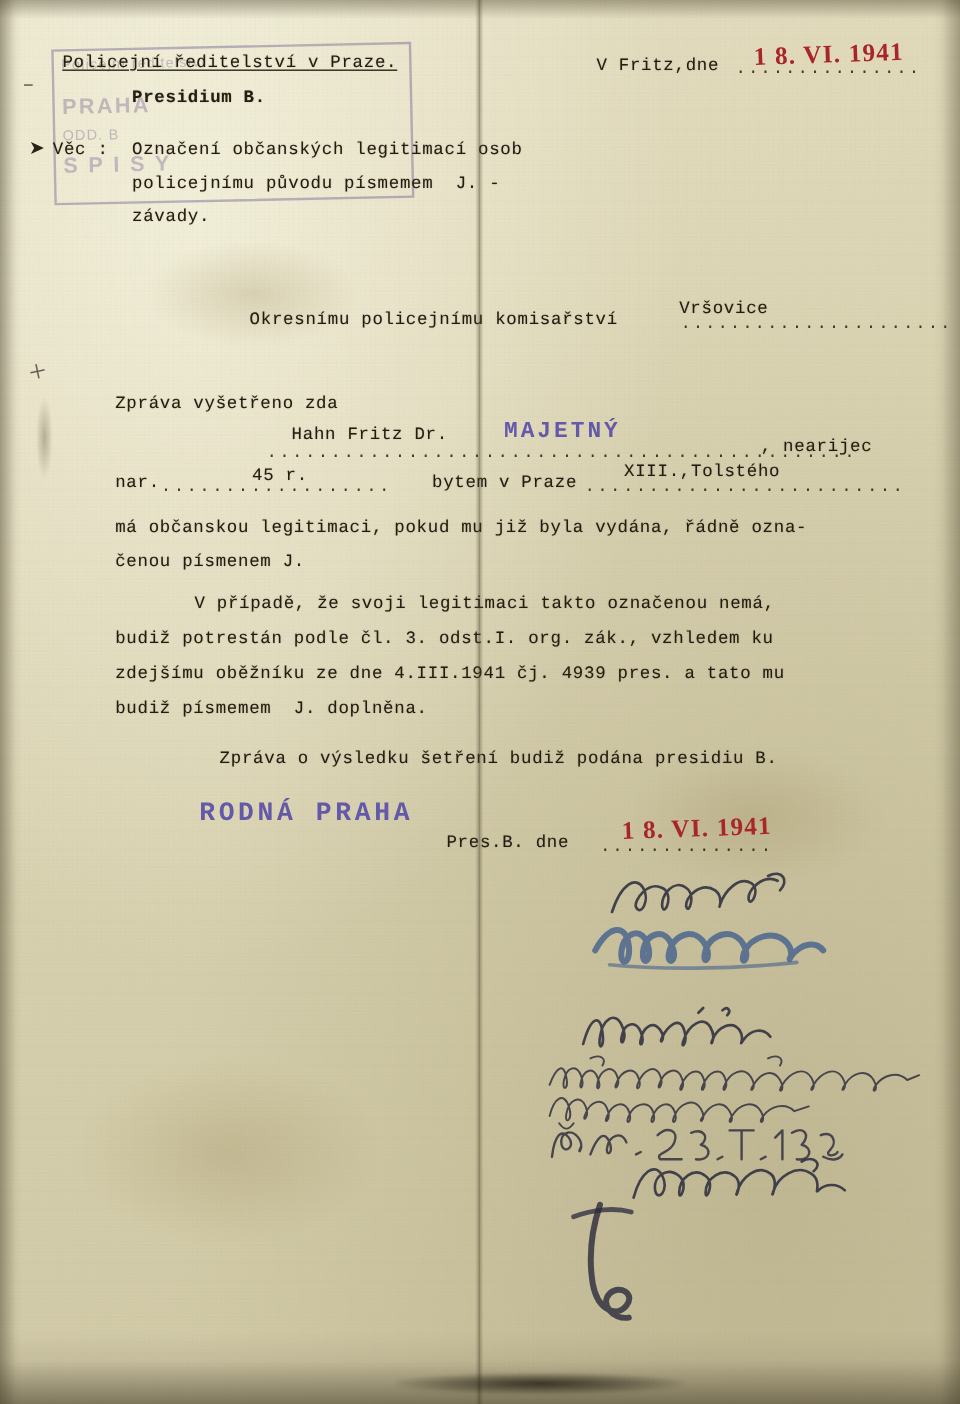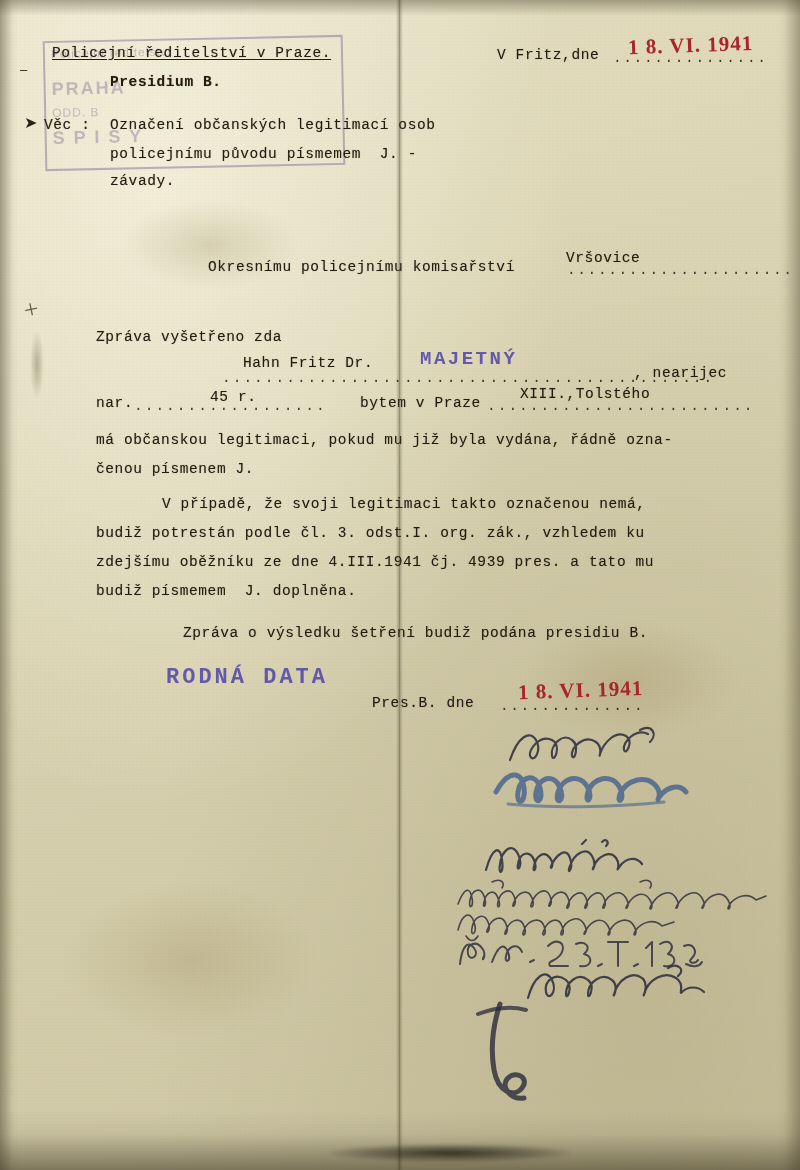--- a/index.html
+++ b/index.html
@@ -216,21 +216,21 @@
   <div class="typed" style="left:96px; top:431px;">má občanskou legitimaci, pokud mu již byla vydána, řádně ozna-</div>
   <div class="typed" style="left:96px; top:460px;">čenou písmenem J.</div>
 
   <div class="typed" style="left:162px; top:495px;">V případě, že svoji legitimaci takto označenou nemá,</div>
   <div class="typed" style="left:96px; top:524px;">budiž potrestán podle čl. 3. odst.I. org. zák., vzhledem ku</div>
   <div class="typed" style="left:96px; top:553px;">zdejšímu oběžníku ze dne 4.III.1941 čj. 4939 pres. a tato mu</div>
   <div class="typed" style="left:96px; top:582px;">budiž písmemem  J. doplněna.</div>
 
   <div class="typed" style="left:183px; top:624px;">Zpráva o výsledku šetření budiž podána presidiu B.</div>
 
-  <div class="violet-type" style="left:166px; top:665px; font-size:22px; letter-spacing:3px;">RODNÁ DATA</div>
+  <div class="violet-type" style="left:166px; top:665px; font-size:22px; letter-spacing:3px;">RODNÁ PRAHA</div>
 
   <div class="typed" style="left:372px; top:694px;">Pres.B. dne</div>
   <div class="dots" style="left:500px; top:698px;">..............</div>
   <div class="handwritten-red" style="left:518px; top:678px;">1 8. VI. 1941</div>
 
   <div class="sig" style="left:500px; top:720px;">
     <svg width="200" height="60" viewBox="0 0 200 60">
       <path class="hw-ink" d="M10,40 C18,16 30,10 36,20 C42,30 34,44 30,36 C28,30 40,14 52,20 C62,25 54,44 52,36 C50,26 62,12 72,20 C80,26 74,42 72,36 C70,28 84,14 96,22 C104,28 98,40 100,34 C104,22 116,10 126,16 C134,21 126,36 124,30 C122,22 136,8 148,14"></path>
       <path class="hw-ink" d="M140,10 C152,4 158,14 150,22"></path>
     </svg>

